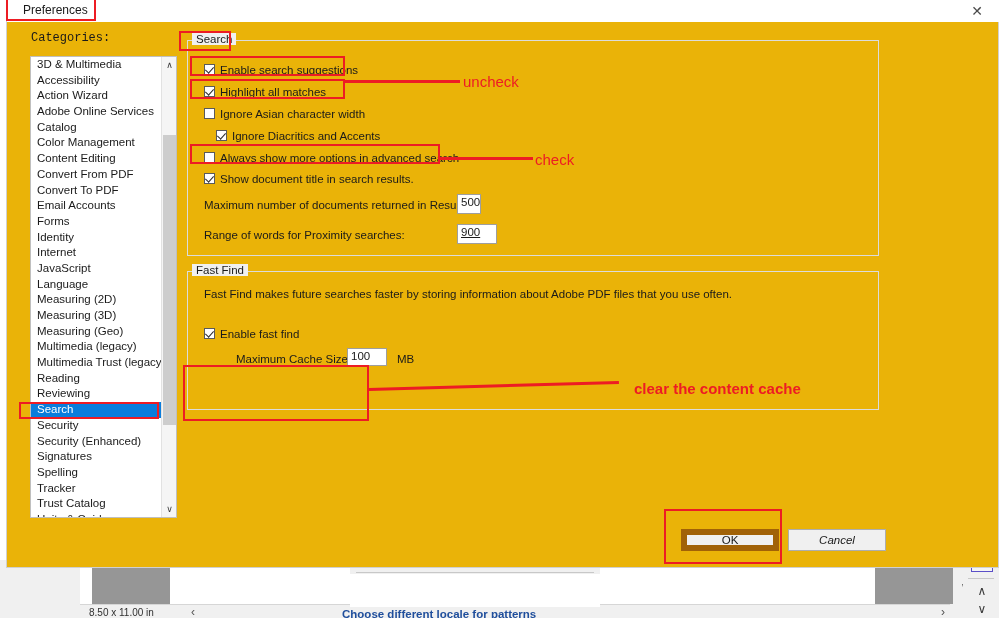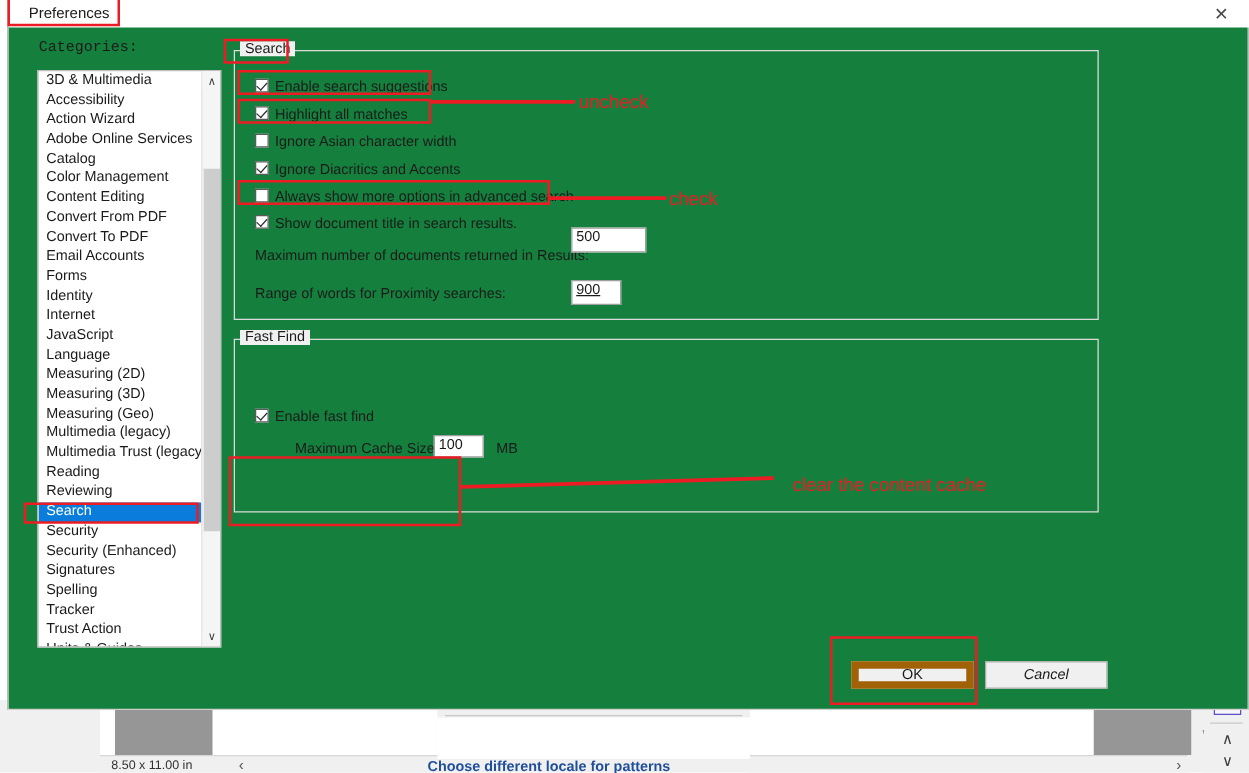--- a/index.html
+++ b/index.html
@@ -32,21 +32,21 @@
     width:16px;
   }
   .bg-btnbox {
     position:absolute; border:1px solid #b5b5b5; background:#f5f5f5;
   }
 
   
   #dialog {
     position: absolute; left: 6px; top: 0px;
     width: 993px; height: 568px;
-    background: #15803d;
+    background: #eab308;
     border: 1px solid #d0d0d0;
     border-top: none;
   }
   #titlebar {
     position: absolute; left: 0; top: 0; width: 993px; height: 22px;
     background: #ffffff;
   }
   #title-text {
     position: absolute; left: 16px; top: 3px;
     font-size: 12px; color: #1a1a1a; white-space: nowrap;
@@ -209,21 +209,21 @@
         <div class="cat-item">Multimedia (legacy)</div>
         <div class="cat-item">Multimedia Trust (legacy)</div>
         <div class="cat-item">Reading</div>
         <div class="cat-item">Reviewing</div>
         <div class="cat-item selected">Search</div>
         <div class="cat-item">Security</div>
         <div class="cat-item">Security (Enhanced)</div>
         <div class="cat-item">Signatures</div>
         <div class="cat-item">Spelling</div>
         <div class="cat-item">Tracker</div>
-        <div class="cat-item">Trust Action</div>
+        <div class="cat-item">Trust Catalog</div>
         <div class="cat-item">Units &amp; Guides</div>
       </div>
     <div id="cat-scroll">
       <div class="sb-arrow" id="sb-up">∧</div>
       <div id="sb-thumb"></div>
       <div class="sb-arrow" id="sb-down">∨</div>
     </div>
   </div>
 
   <div class="groupbox" style="left:180px; top:40px; width:692px; height:216px;"></div>
@@ -231,39 +231,40 @@
 
   <div class="chk-row" style="left:197px; top:60px;">
     <span class="chk checked"></span><span class="chk-label">Enable search suggestions</span>
   </div>
   <div class="chk-row" style="left:197px; top:82px;">
     <span class="chk checked"></span><span class="chk-label">Highlight all matches</span>
   </div>
   <div class="chk-row" style="left:197px; top:104px;">
     <span class="chk"></span><span class="chk-label">Ignore Asian character width</span>
   </div>
-  <div class="chk-row" style="left:197px; top:126px;">
+  <div class="chk-row" style="left:209px; top:126px;">
     <span class="chk checked"></span><span class="chk-label">Ignore Diacritics and Accents</span>
   </div>
   <div class="chk-row" style="left:197px; top:148px;">
     <span class="chk"></span><span class="chk-label">Always show more options in advanced search</span>
   </div>
   <div class="chk-row" style="left:197px; top:169px;">
     <span class="chk checked"></span><span class="chk-label">Show document title in search results.</span>
   </div>
 
   <div class="field-label" style="left:197px; top:199px;">Maximum number of documents returned in Results:</div>
-  <div class="textbox" style="left:450px; top:182px; width:60px; height:20px;">500</div>
+  <div class="textbox" style="left:450px; top:194px; width:24px; height:20px;">500</div>
 
   <div class="field-label" style="left:197px; top:229px;">Range of words for Proximity searches:</div>
   <div class="textbox" style="left:450px; top:224px; width:40px; height:20px;text-decoration:underline;">900</div>
 
   <div class="groupbox" style="left:180px; top:271px; width:692px; height:139px;"></div>
   <div class="group-legend" style="left:185px; top:264px;">Fast Find</div>
 
+  <div class="desc-text" style="left:197px; top:288px;">Fast Find makes future searches faster by storing information about Adobe PDF files that you use often.</div>
 
   <div class="chk-row" style="left:197px; top:324px;">
     <span class="chk checked"></span><span class="chk-label">Enable fast find</span>
   </div>
 
   <div class="field-label" style="left:229px; top:353px;">Maximum Cache Size:</div>
   <div class="textbox" style="left:340px; top:348px; width:40px; height:18px;">100</div>
   <div class="field-label" style="left:390px; top:353px;">MB</div>
 
 
@@ -281,16 +282,16 @@
   <div class="ann-text" style="left:463px; top:73px;">uncheck</div>
 
   <div class="ann-box" style="left:190px; top:144px; width:250px; height:20px;"></div>
   <div class="ann-line" style="left:440px; top:157px; width:93px;"></div>
   <div class="ann-text" style="left:535px; top:151px;">check</div>
 
   <div class="ann-box" style="left:19px; top:402px; width:140px; height:17px;"></div>
 
   <div class="ann-box" style="left:183px; top:365px; width:186px; height:56px;"></div>
   <div class="ann-line" style="left:369px; top:388px; width:250px; transform: rotate(-1.6deg); transform-origin: left center;"></div>
-  <div class="ann-text" style="left:634px; top:380px;">clear the content cache</div>
+  <div class="ann-text" style="left:634px; top:380px;font-weight:bold;">clear the content cache</div>
 
   <div class="ann-box" style="left:664px; top:509px; width:118px; height:55px;"></div>
 </div>
 
 </body></html>

